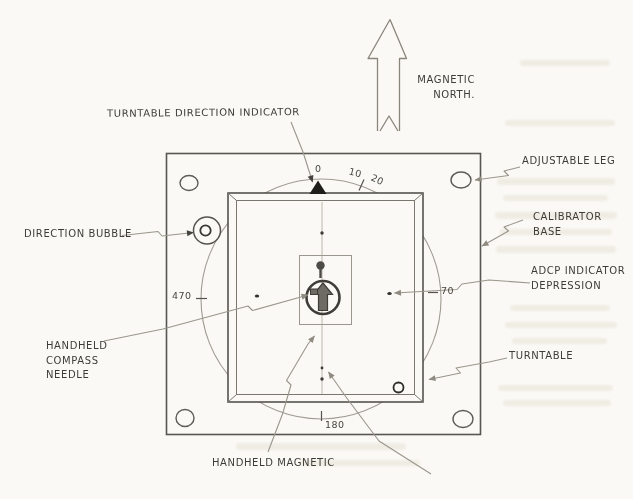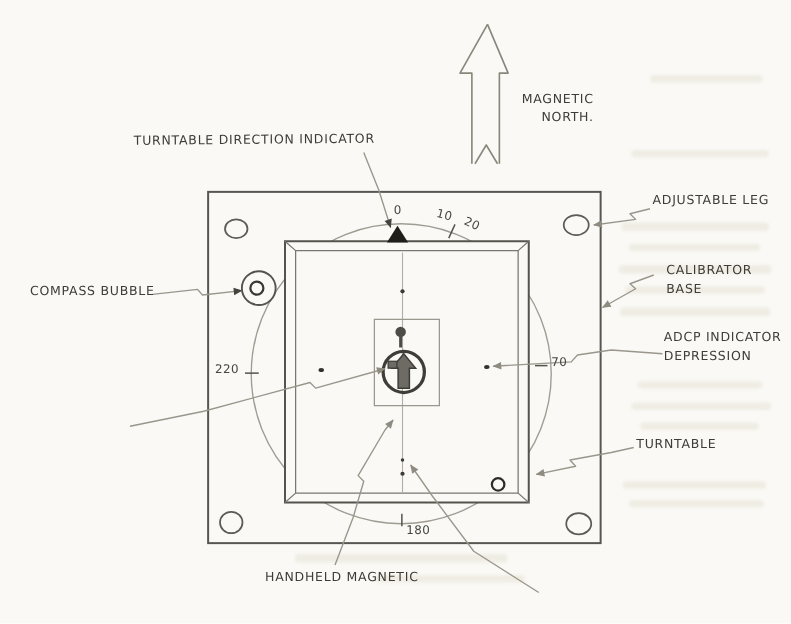--- a/index.html
+++ b/index.html
@@ -143,26 +143,29 @@
 
   <div class="lbl" style="left:533px;top:210px">CALIBRATOR BASE</div>
 
   <div class="lbl" style="left:522px;top:154px">ADJUSTABLE LEG</div>
 
   <div class="lbl" style="left:531px;top:264px">ADCP INDICATOR
 DEPRESSION</div>
 
   <div class="lbl" style="left:509px;top:349px">TURNTABLE</div>
 
-  <div class="lbl" style="left:24px;top:227px">COMPASS BUBBLE</div>
+  <div class="lbl" style="left:24px;top:227px">DIRECTION BUBBLE</div>
 
+  <div class="lbl" style="left:46px;top:339px">HANDHELD
+COMPASS
+NEEDLE</div>
 
   <div class="lbl" style="left:212px;top:456px">HANDHELD MAGNETIC</div>
 
 
   <div class="num" style="left:315px;top:163px">0</div>
   <div class="num" style="left:349px;top:167px;transform:rotate(14deg)">10</div>
   <div class="num" style="left:371px;top:174px;transform:rotate(24deg)">20</div>
   <div class="num" style="left:441px;top:285px">70</div>
   <div class="num" style="left:325px;top:419px">180</div>
-  <div class="num" style="left:172px;top:290px">220</div>
+  <div class="num" style="left:172px;top:290px">470</div>
 
 </div>
 
 </body></html>

